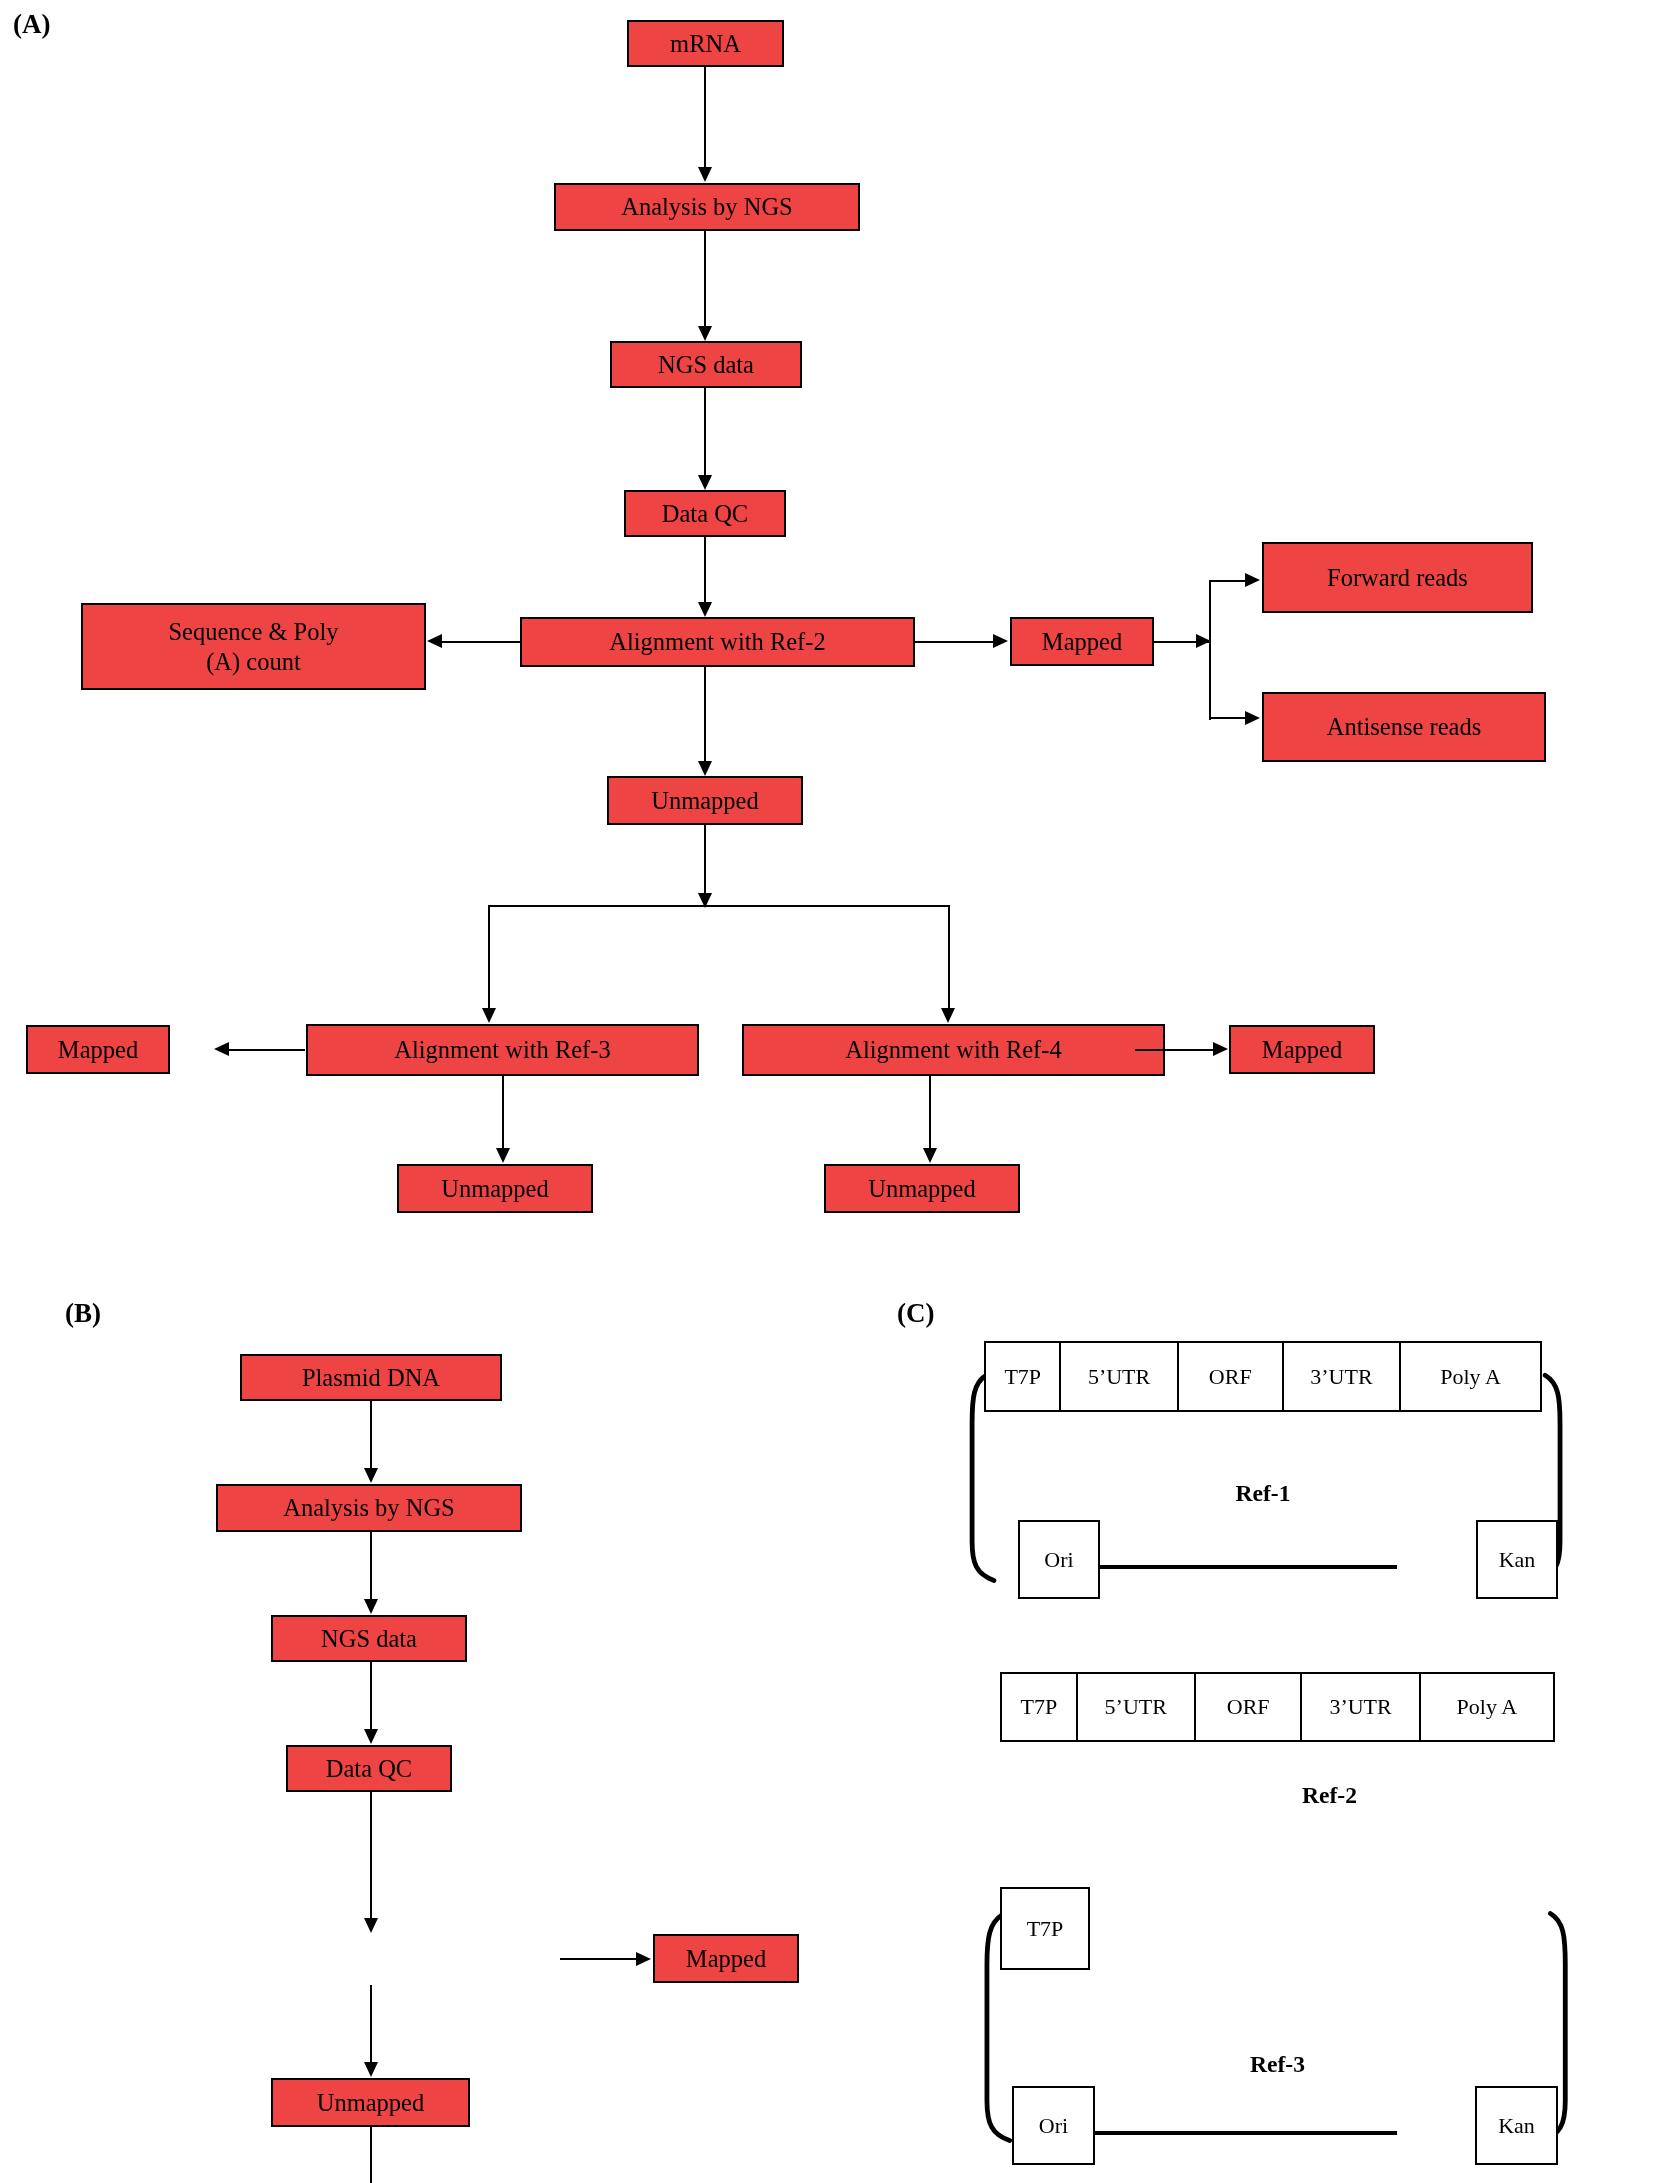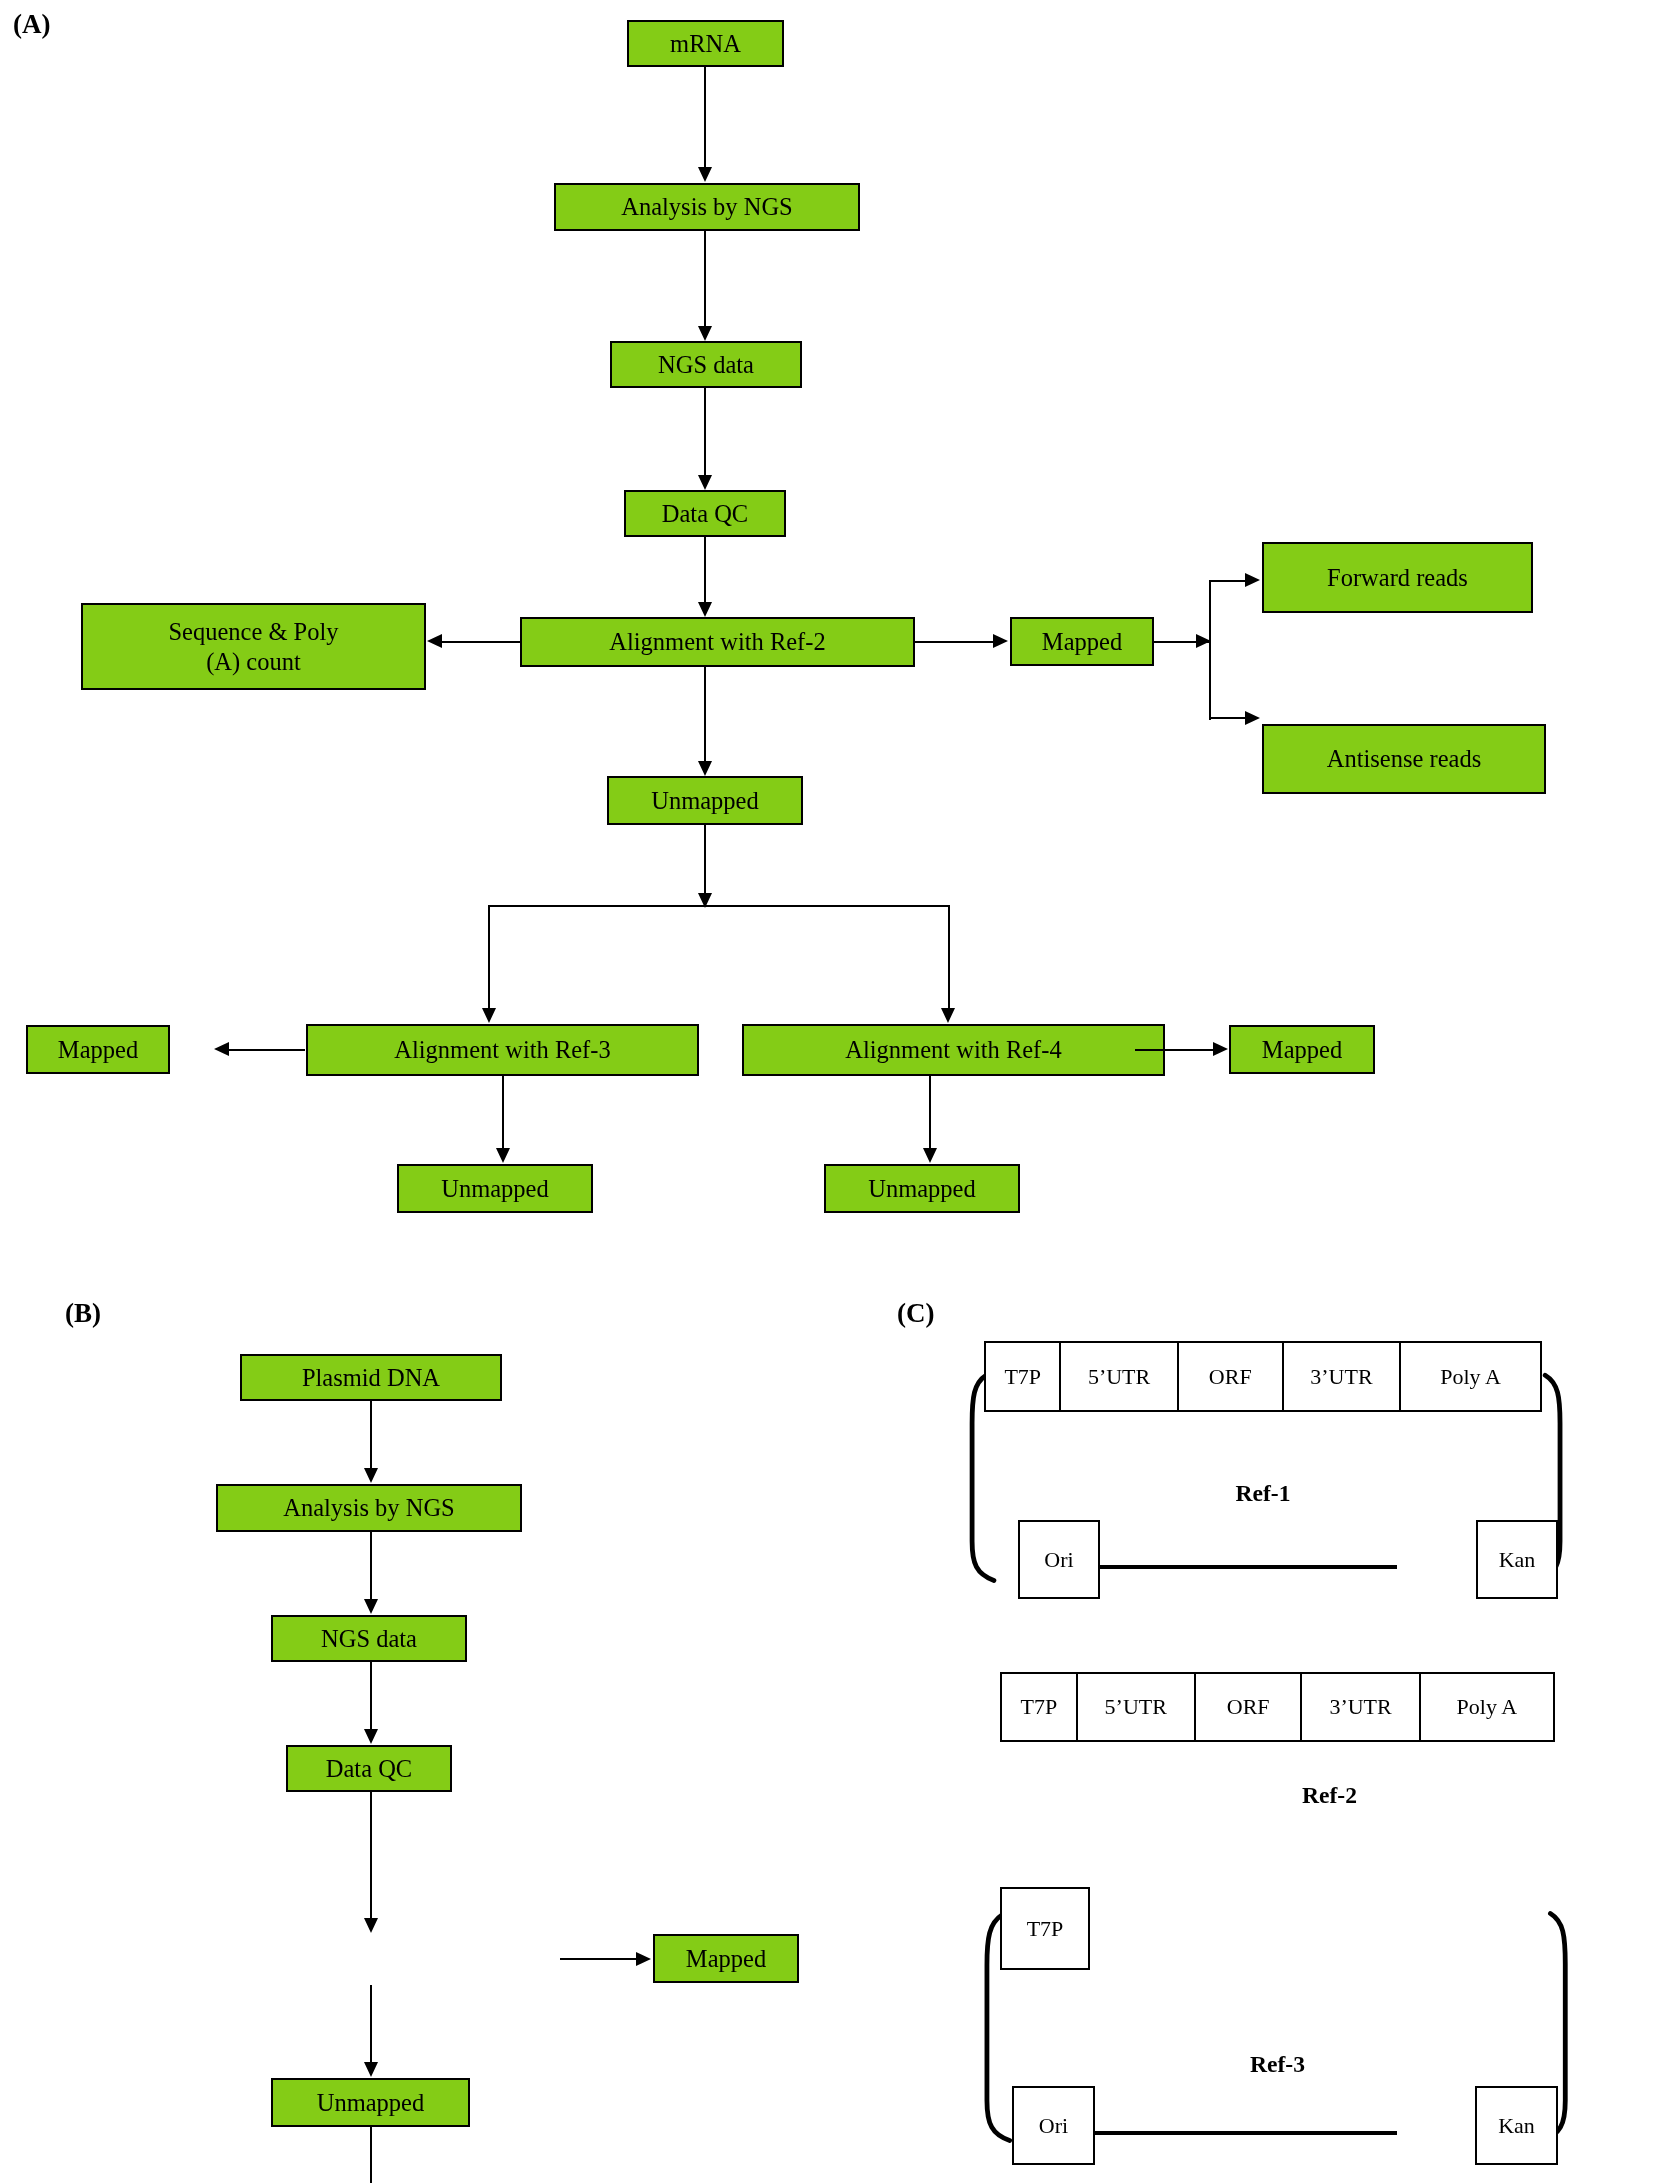--- a/index.html
+++ b/index.html
@@ -17,21 +17,21 @@
     font-size:27px;
     line-height:1;
     letter-spacing:0;
     white-space:nowrap;
   }
   
   .fbox{
     position:absolute;
     box-sizing:border-box;
     border:2.2px solid #000;
-    background:#84cc16;
+    background:#ef4444;
     display:flex;
     align-items:center;
     justify-content:center;
     text-align:center;
     font-size:24.5px;
     line-height:1.22;
     padding:0 4.4px;
     white-space:nowrap;
   }
   .fbox.wrap{white-space:normal;}
@@ -139,21 +139,21 @@
   <div class="arrow-right" style="left:1196px;top:634px;"></div>
   <div class="vline" style="left:1209px;top:580px;height:140px;"></div>
   <div class="hline" style="left:1209px;top:580px;width:38px;"></div>
   <div class="arrow-right" style="left:1245px;top:573px;"></div>
   <div class="hline" style="left:1209px;top:717px;width:38px;"></div>
   <div class="arrow-right" style="left:1245px;top:711px;"></div>
 
   <div class="fbox" style="left:1262px;top:542px;width:271px;height:71px;">
     <span>Forward reads</span>
   </div>
-  <div class="fbox" style="left:1262px;top:692px;width:284px;height:70px;margin-top:32px;">
+  <div class="fbox" style="left:1262px;top:692px;width:284px;height:70px;">
     <span>Antisense reads</span>
   </div>
 
   <div class="vline" style="left:704px;top:667px;height:100px;"></div>
   <div class="arrow-down" style="left:698px;top:761px;"></div>
   <div class="fbox" style="left:607px;top:776px;width:196px;height:49px;">
     <span>Unmapped</span>
   </div>
 
   <div class="vline" style="left:704px;top:825px;height:79px;"></div>

